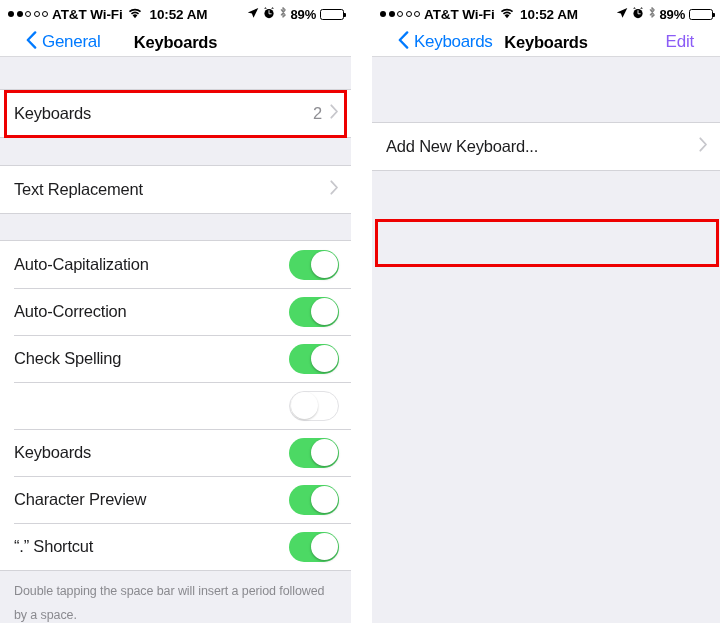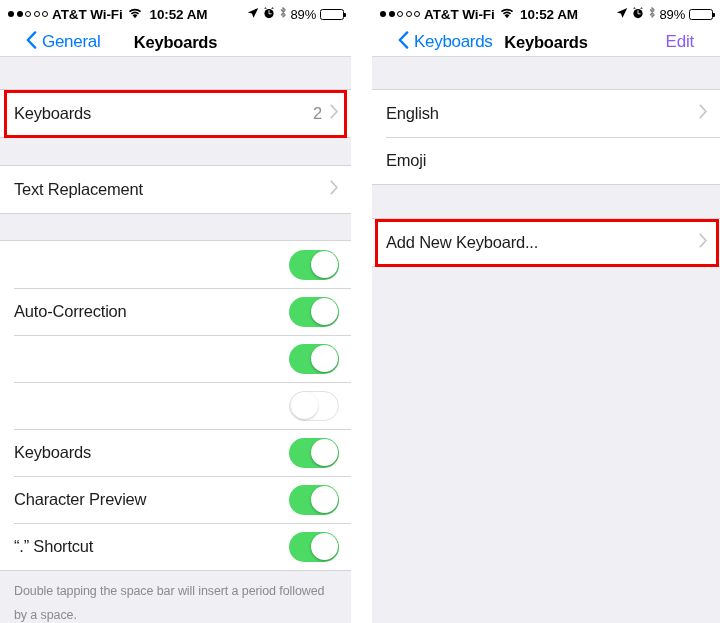--- a/index.html
+++ b/index.html
@@ -69,21 +69,21 @@
     padding-left: 6px;
   }
   .sb-right {
     margin-left: auto;
     display: flex;
     align-items: center;
     gap: 4px;
     white-space: nowrap;
     z-index: 2;
   }
-  .batt-pct { font-size: 13px; font-weight: 400; letter-spacing: -0.2px; }
+  .batt-pct { font-size: 13px; font-weight: 700; letter-spacing: -0.2px; }
   .batt {
     width: 24px; height: 11px;
     border: 1.3px solid #000;
     border-radius: 2.6px;
     box-sizing: border-box;
     position: relative;
     padding: 1.2px;
   }
   .batt-fill { height: 100%; background: #000; border-radius: 1px; width: 89%; }
   .batt:after {
@@ -306,35 +306,37 @@
                 </svg>
             </span>
           </span>
         </div>
       </div>
 
       <div class="gap" style="height:26px"></div>
 
       <div class="group">
         <div class="row">
+          <span class="row-label">Auto-Capitalization</span>
           <span class="row-right">
             <span class="toggle on">
                 <span class="knob"></span>
               </span>
           </span>
         </div>
         <div class="row">
           <span class="row-label">Auto-Correction</span>
           <span class="row-right">
             <span class="toggle on">
                 <span class="knob"></span>
               </span>
           </span>
         </div>
         <div class="row">
+          <span class="row-label">Check Spelling</span>
           <span class="row-right">
             <span class="toggle on">
                 <span class="knob"></span>
               </span>
           </span>
         </div>
         <div class="row">
           <span class="row-right">
             <span class="toggle off">
                 <span class="knob"></span>
@@ -436,48 +438,33 @@
         <span>Keyboards</span>
       </div>
       <div class="nav-title">Keyboards</div>
       <div class="nav-action">Edit</div>
     </div>
 
     <div class="content">
 
       <div class="gap" style="height:32px"></div>
 
+
+      <div class="gap" style="height:33px"></div>
+
       <div class="group">
         <div class="row">
-          <span class="row-label">English</span>
+          <span class="row-label">Add New Keyboard...</span>
           <span class="row-right">
             <span class="chev">
               <svg width="9" height="15" viewBox="0 0 9 15">
                   <path d="M1.3 1.3 7 7.5l-5.7 6.2" stroke="#c7c7cc" stroke-width="1.8" fill="none" stroke-linecap="round" stroke-linejoin="round"></path>
                 </svg>
             </span>
           </span>
         </div>
-        <div class="row">
-          <span class="row-label">Emoji</span>
-        </div>
-      </div>
-
-      <div class="gap" style="height:33px"></div>
-
-      <div class="group">
-        <div class="row">
-          <span class="row-label">Add New Keyboard...</span>
-          <span class="row-right">
-            <span class="chev">
-              <svg width="9" height="15" viewBox="0 0 9 15">
-                  <path d="M1.3 1.3 7 7.5l-5.7 6.2" stroke="#c7c7cc" stroke-width="1.8" fill="none" stroke-linecap="round" stroke-linejoin="round"></path>
-                </svg>
-            </span>
-          </span>
-        </div>
       </div>
     </div>
 
     <div class="highlight hl-addnew"></div>
   </div>
 
 </div>
 
 </body></html>

